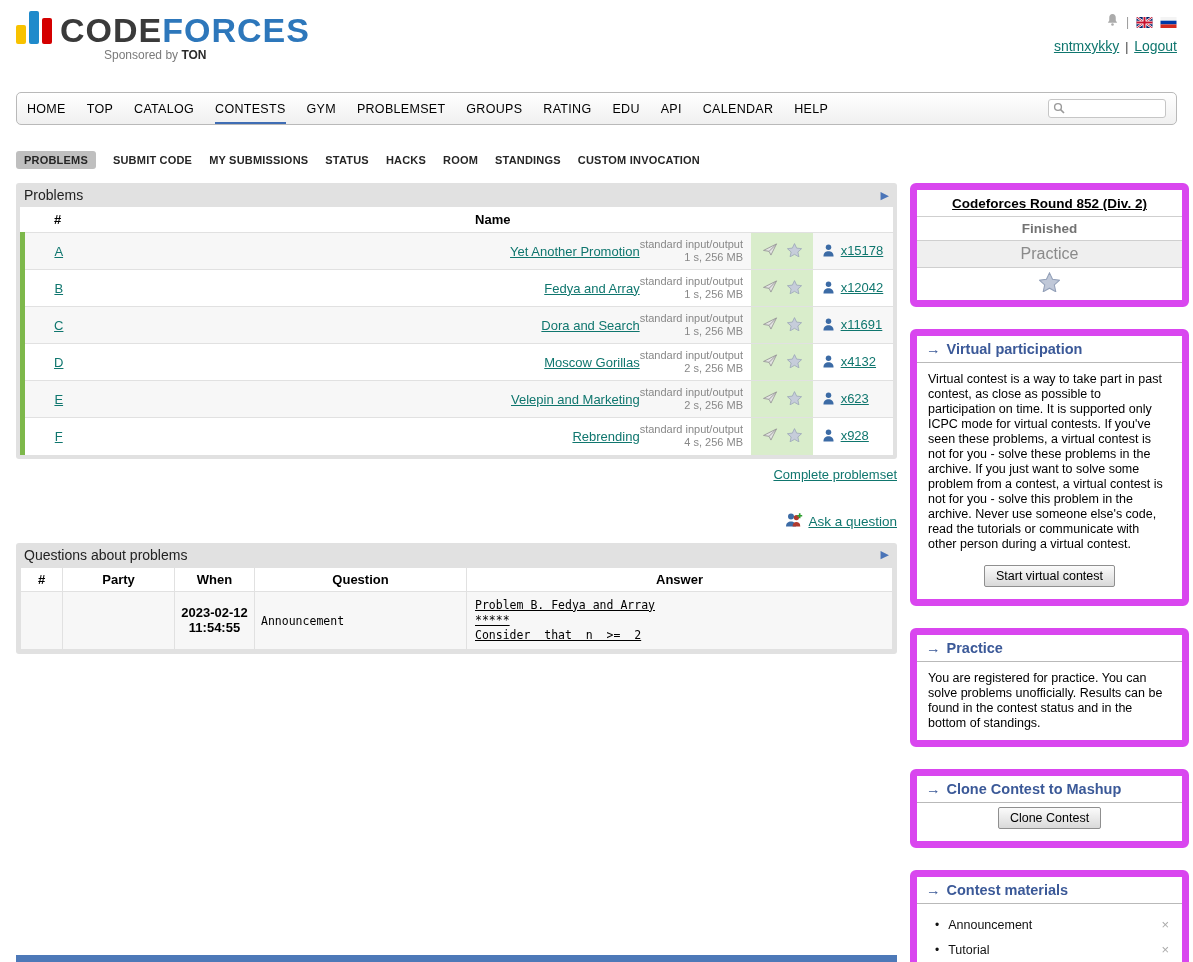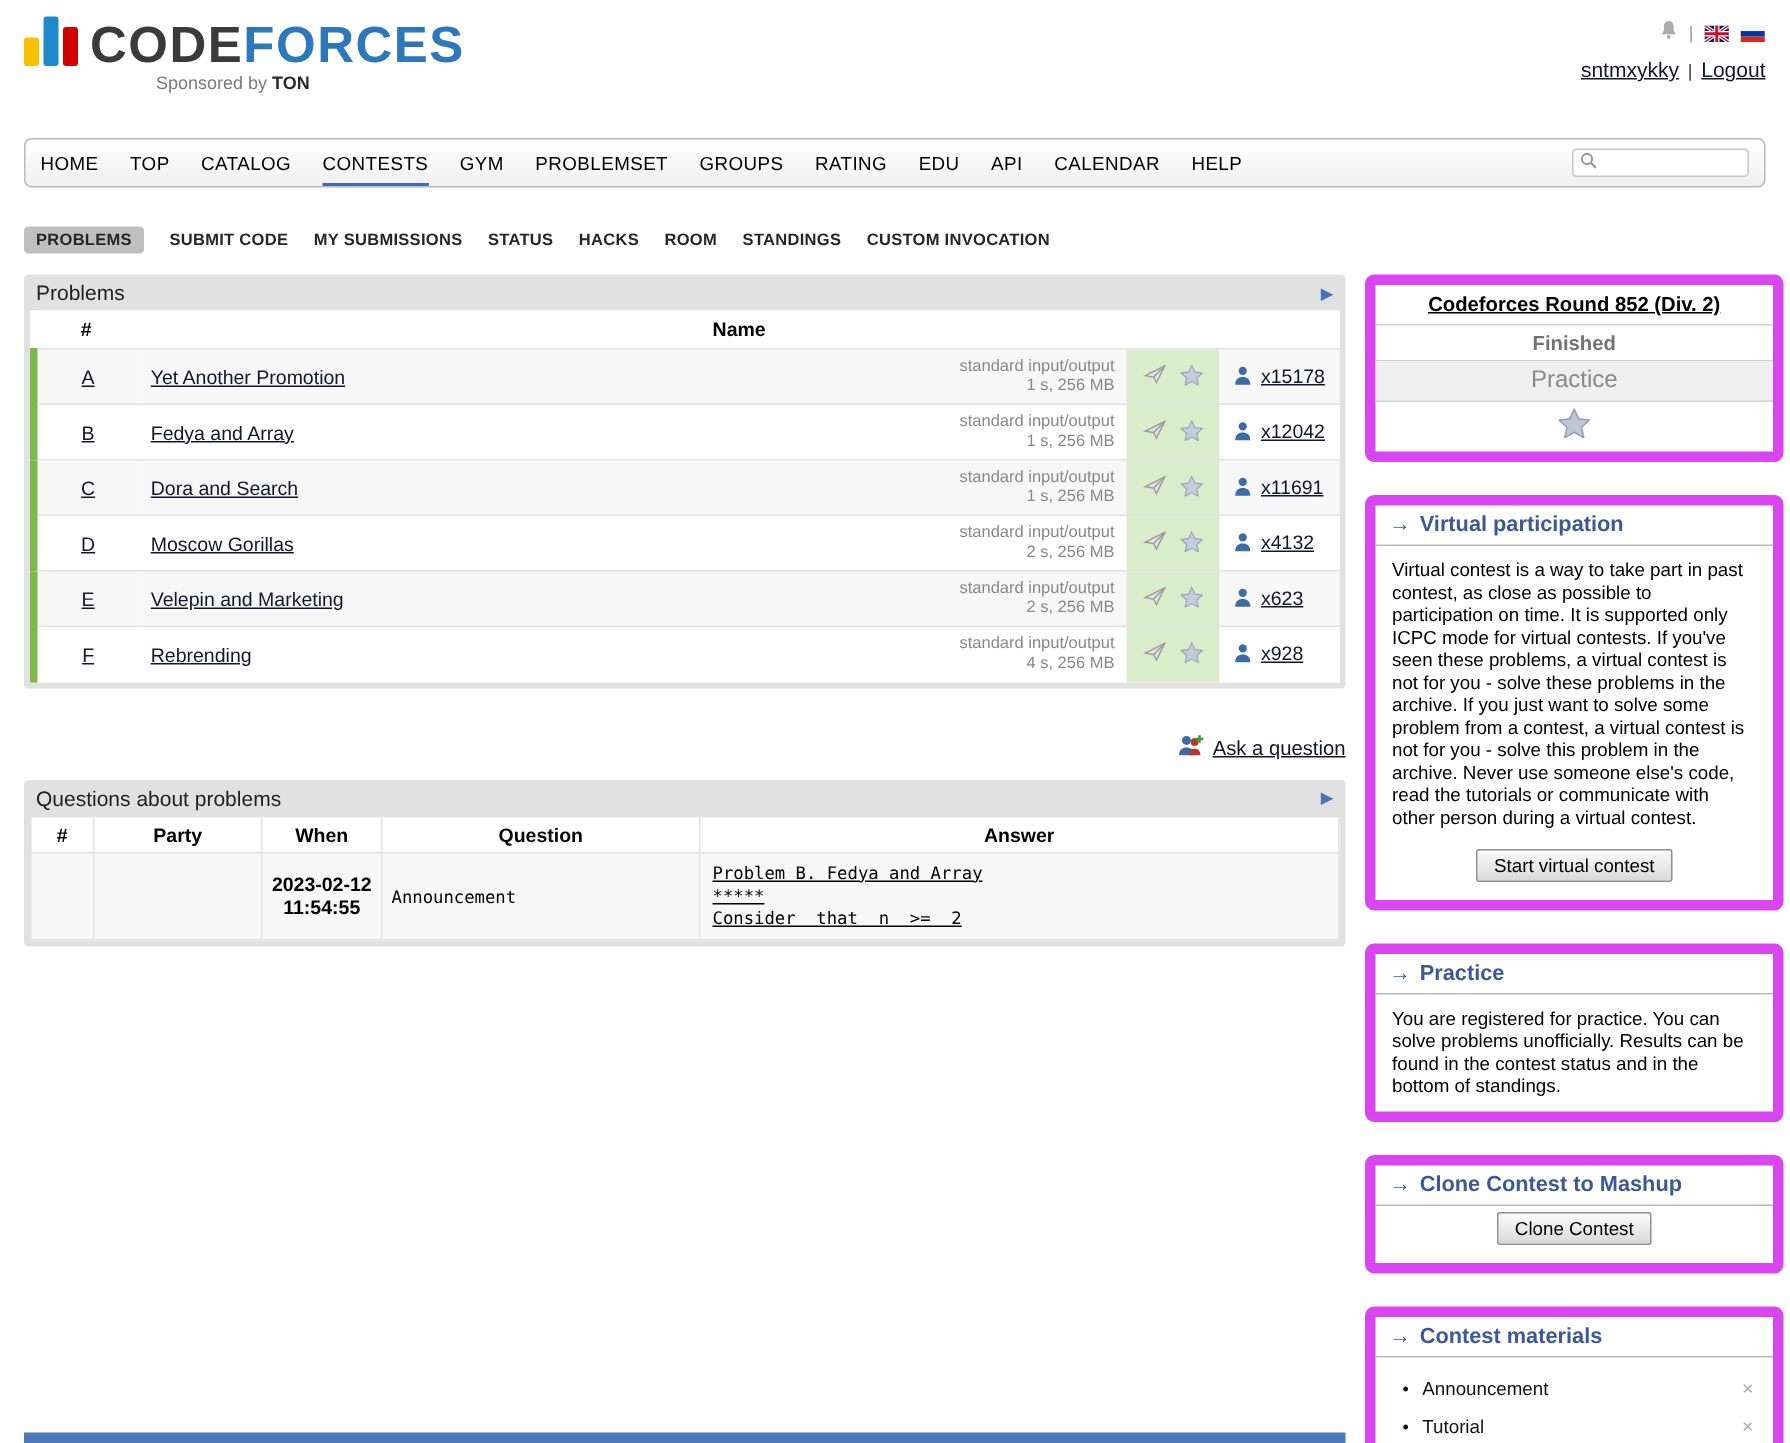--- a/index.html
+++ b/index.html
@@ -1,21 +1,21 @@
 <!DOCTYPE html>
 <html><head>
 <meta charset="utf-8">
 <style>
   * { box-sizing: border-box; margin: 0; padding: 0; }
   html,body { background:#fff; }
   body {
     width:1193px; height:962px; overflow:hidden; position:relative;
     font-family:"Liberation Sans", sans-serif; color:#000;
   }
-  a { text-decoration:underline; color:#0f172a; cursor:pointer; }
+  a { text-decoration:underline; color:#0f766e; cursor:pointer; }
   .page { padding:10px 16px 0 16px; }
 
   
   .topbar { display:flex; justify-content:space-between; align-items:flex-start; height:74px; }
   .logo-row { display:flex; align-items:flex-end; gap:8px; }
   .logo-bars { display:flex; align-items:flex-end; gap:3px; height:36px; padding-bottom:2px; }
   .bar { width:10px; border-radius:2px; }
   .bar.yellow { height:19px; background:#f8c200; }
   .bar.blue   { height:33px; background:#1f8acb; }
   .bar.red    { height:26px; background:#d40000; }
@@ -62,21 +62,21 @@
   .dt-caption { display:flex; justify-content:space-between; align-items:center; padding:4px 4px; font-size:14px; color:#222; }
   .dt-arrow { color:#4a74b8; font-size:11px; text-decoration:none; }
   .datatable table { width:100%; border-collapse:collapse; background:#fff; }
   .datatable th { font-size:13px; font-weight:bold; padding:5px 4px; background:#fff; }
   .datatable td { font-size:13px; }
   .problems tr.prow td { border-top:1px solid #e1e1e1; height:37px; }
   .problems tr.prow.odd  td { background:#f7f7f7; }
   .problems tr.prow.even td { background:#ffffff; }
   .problems tr.prow td.cell-index { border-left:5px solid #7db84a; width:70px; text-align:center; }
   .problems td.cell-name { padding:2px 8px; }
-  .name-flex { display:flex; justify-content:space-between; align-items:center; }
+  .name-flex { display:flex; justify-content:flex-end; align-items:center; }
   .constraints { text-align:right; font-size:11px; color:#888; line-height:13px; }
   .problems td.cell-icons { width:62px; background:#d9edcb !important; text-align:center; }
   .cell-icons .ic { display:inline-block; margin:0 3px; vertical-align:middle; cursor:pointer; }
   .problems td.cell-solved { width:80px; padding-left:10px; white-space:nowrap; }
   .cell-solved a { margin-left:3px; }
   .person-ic { vertical-align:-2px; }
 
   .complete-link { text-align:right; margin-top:8px; font-size:13px; }
   .ask-q { display:flex; justify-content:flex-end; align-items:center; gap:5px; margin:30px 0 12px 0; font-size:13.5px; }
 
@@ -401,20 +401,23 @@
                       <circle cx="6" cy="3.4" r="3" fill="#3c6ba5"></circle>
                       <path d="M.5 13.5C.5 9.5 3 7.9 6 7.9s5.5 1.6 5.5 5.6z" fill="#3c6ba5"></path>
                     </svg></span>
               <a>x928</a>
             </td>
           </tr>
         </tbody>
           </table>
       </section>
 
+      <div class="complete-link">
+        <a>Complete problemset</a>
+      </div>
 
       <div class="ask-q">
         <span>
           <svg width="18" height="16" viewBox="0 0 18 16">
               <circle cx="6" cy="4.6" r="3" fill="#3c6ba5"></circle>
               <path d="M1 14.5C1 10.8 3.3 9.4 6 9.4s5 1.4 5 5.1z" fill="#3c6ba5"></path>
               <circle cx="11.4" cy="5.6" r="2.6" fill="#b03a2e"></circle>
               <path d="M7.6 14.5c0-3.2 1.8-4.4 3.8-4.4s3.9 1.2 3.9 4.4z" fill="#b03a2e"></path>
               <path d="M14.7 1.2v5M12.2 3.7h5" stroke="#2f9e2f" stroke-width="1.6"></path>
             </svg>

